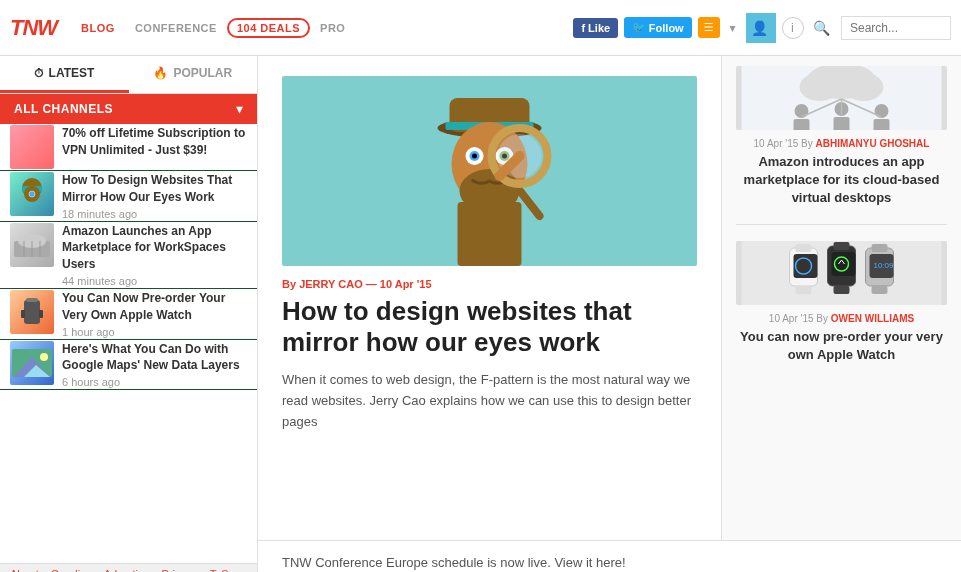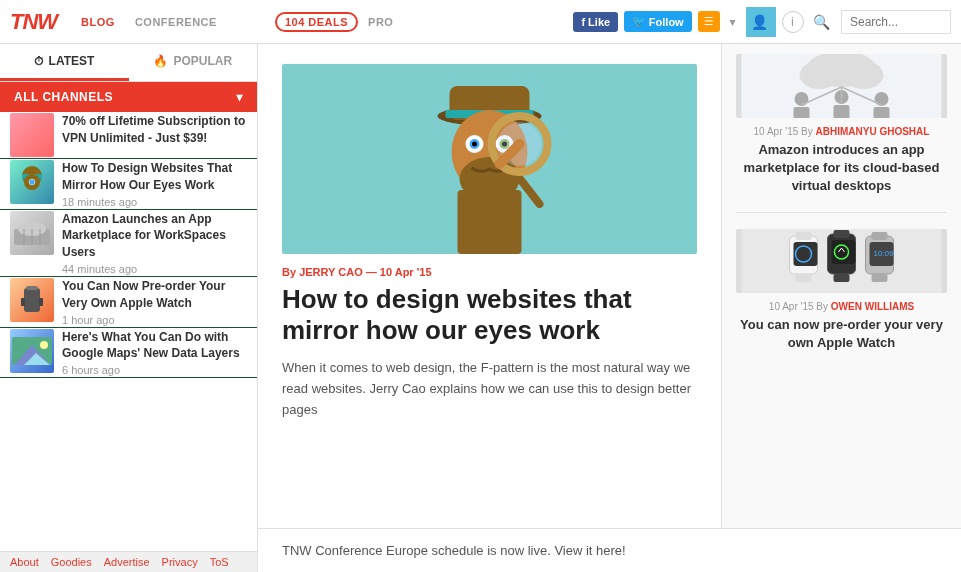--- a/index.html
+++ b/index.html
@@ -1,21 +1,21 @@
 <!DOCTYPE html>
 <html><head>
   <meta charset="utf-8">
   <style>
     * { margin: 0; padding: 0; box-sizing: border-box; }
     body { font-family: Arial, Helvetica, sans-serif; font-size: 13px; background: #f0f0f0; width: 961px; height: 572px; overflow: hidden; }
 
     
     #header {
       background: #fff;
-      height: 44px;
+      height: 56px;
       display: flex;
       align-items: center;
       border-bottom: 1px solid #ddd;
       padding: 8px 10px;
     }
     #logo {
       color: #e8392b;
       font-weight: 900;
       font-size: 22px;
       letter-spacing: -1px;
@@ -39,21 +39,20 @@
     }
     .nav-link.active { color: #e8392b; }
     .nav-deals {
       border: 2px solid #e8392b;
       border-radius: 14px;
       color: #e8392b;
       padding: 2px 8px;
       font-size: 11px;
       font-weight: bold;
       cursor: pointer;
-      margin-left: 48px;
     }
     .header-right {
       display: flex;
       align-items: center;
       gap: 6px;
       margin-left: auto;
     }
     .fb-btn {
       background: #3b5998;
       color: white;

